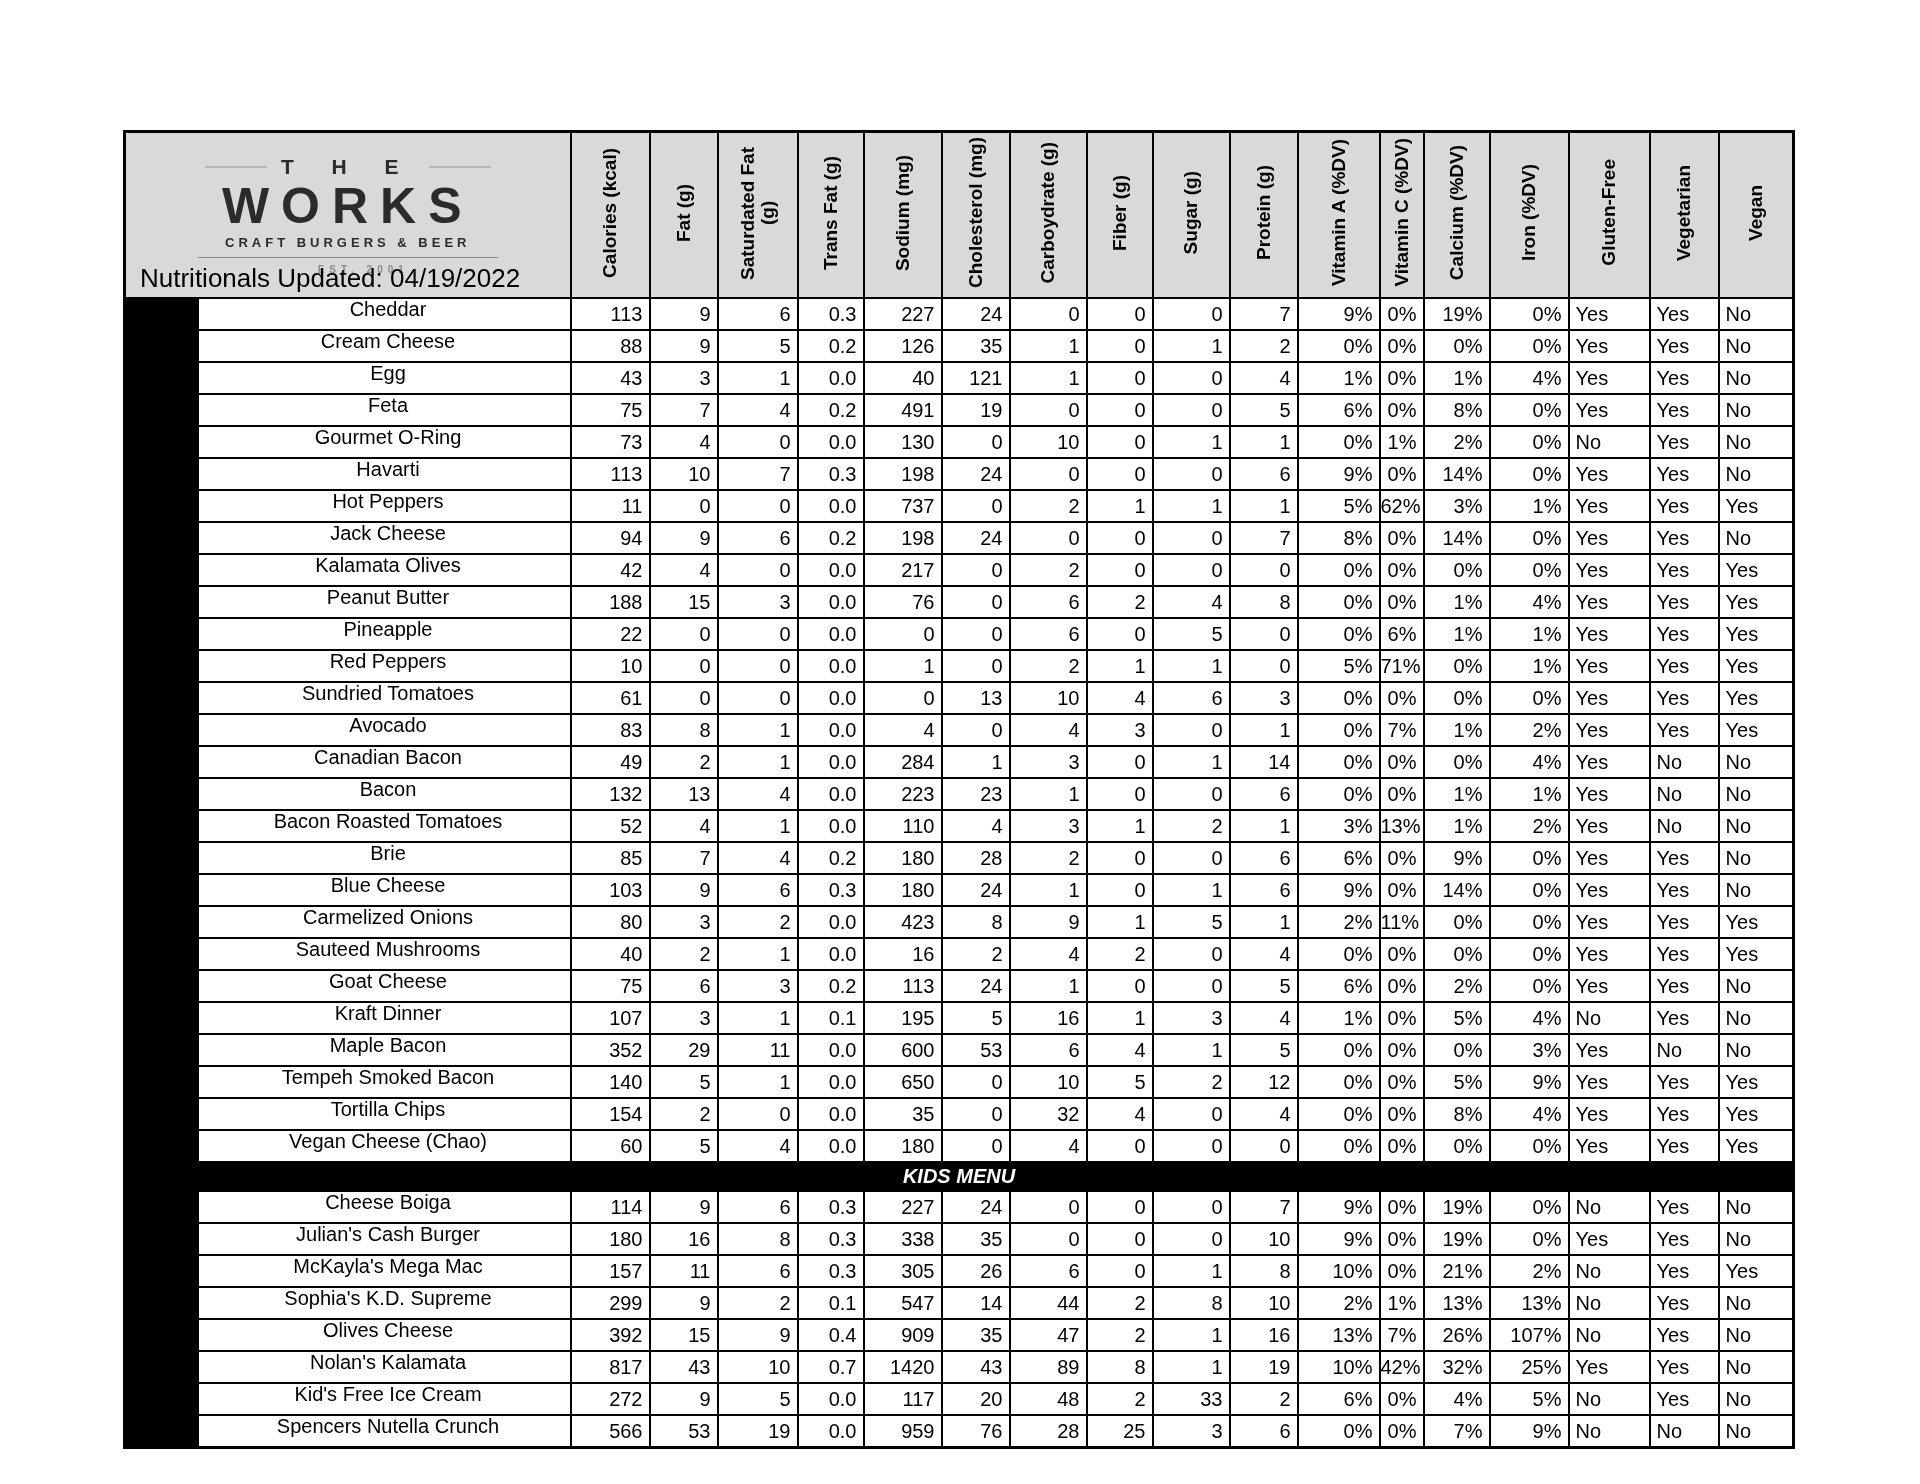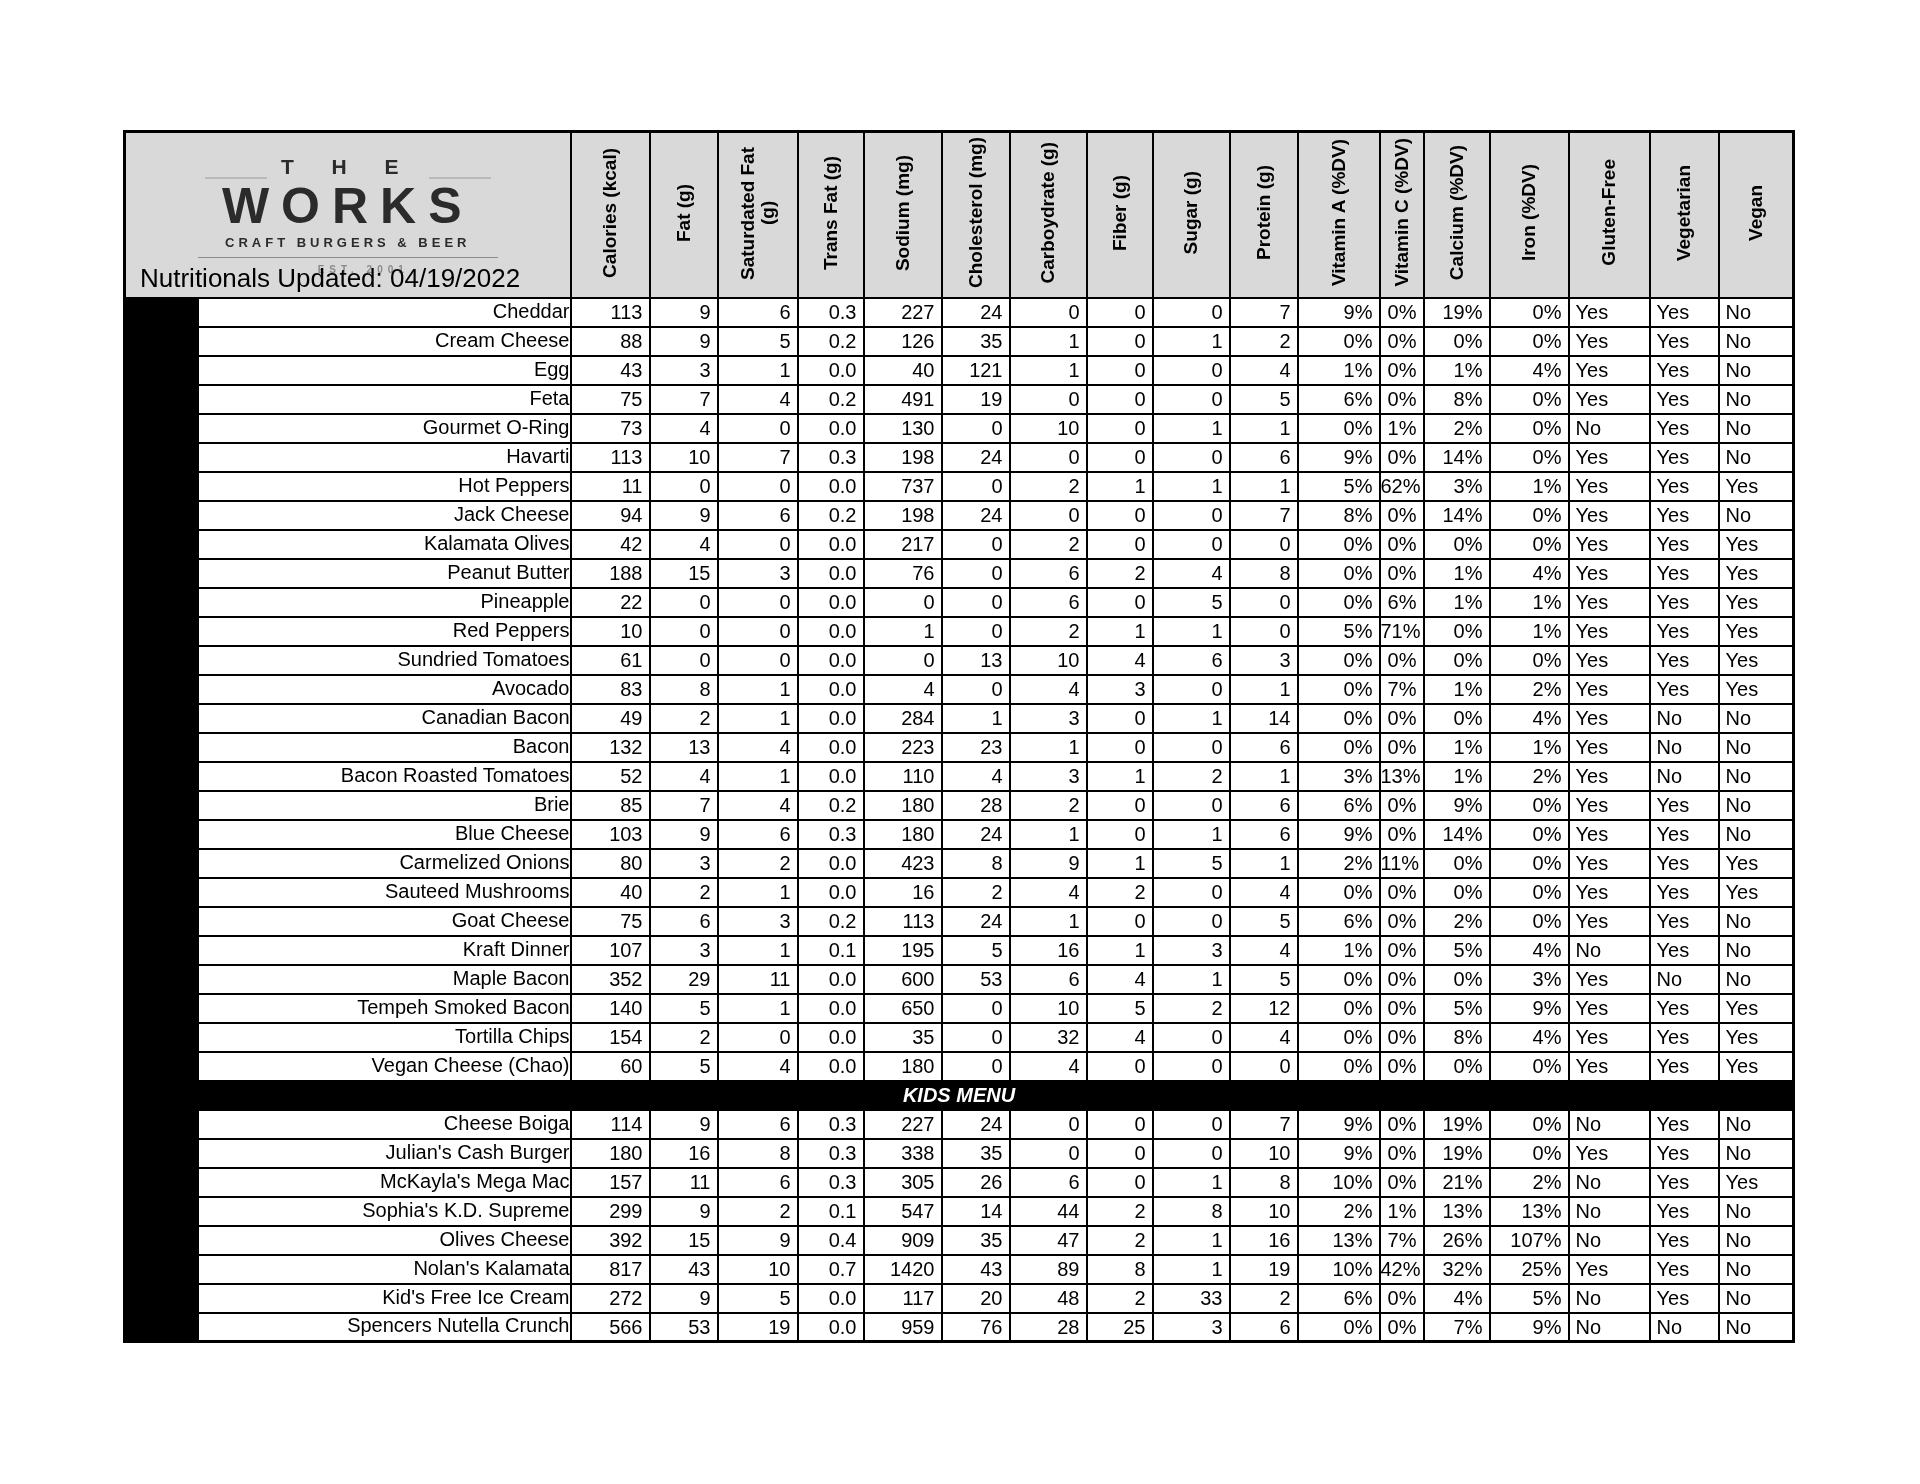--- a/index.html
+++ b/index.html
@@ -18,34 +18,34 @@
   .vt{
     display:inline-block;
     writing-mode:vertical-rl;
     transform:rotate(180deg);
     max-height:156px;
     font-weight:bold;font-size:19px;line-height:1.05;
     text-align:center;
   }
   th.logo-cell{position:relative;text-align:left;vertical-align:top;}
   .logo{width:100%;text-align:center;margin-top:8px;color:#2b2b2b;}
-  .logo-the{font-size:21px;font-weight:bold;letter-spacing:16px;display:flex;align-items:flex-end;justify-content:center;gap:14px;margin-top:22px;}
+  .logo-the{font-size:21px;font-weight:bold;letter-spacing:16px;display:flex;align-items:center;justify-content:center;gap:14px;margin-top:22px;}
   .logo-the .rule{display:inline-block;width:62px;height:2px;background:#b9b9b9;}
   .logo-works{font-size:50px;font-weight:bold;letter-spacing:12px;line-height:1.0;margin-top:2px;}
   .logo-tag{font-size:13px;font-weight:bold;letter-spacing:4px;margin-top:4px;}
   .logo-rule{width:300px;height:1px;background:#8a8a8a;margin:7px auto 0 auto;}
   .logo-est{font-size:10px;letter-spacing:5px;color:#8a8a8a;margin-top:6px;padding-left:31px;}
   .updated{
     position:absolute;left:14px;bottom:3px;
     font-size:26px;font-weight:normal;color:#000;letter-spacing:0;
   }
   tbody tr{height:29px;}
   tbody td{font-size:20px;line-height:1;background:#fff;}
   td.bk{background:#000;}
-  td.item{text-align:right;padding:0 0 3px 8px;}
+  td.item{text-align:center;padding:0 0 10px 8px;}
   td.num{text-align:right;padding:0 6px 0 0;}
   td.flag{text-align:left;padding:0 0 0 6px;}
   tr.banner td{
     background:#000;color:#fff;text-align:center;font-weight:bold;font-size:20px;font-style:italic;
   }
 </style>
 </head>
 <body>
 
 <div class="page">

